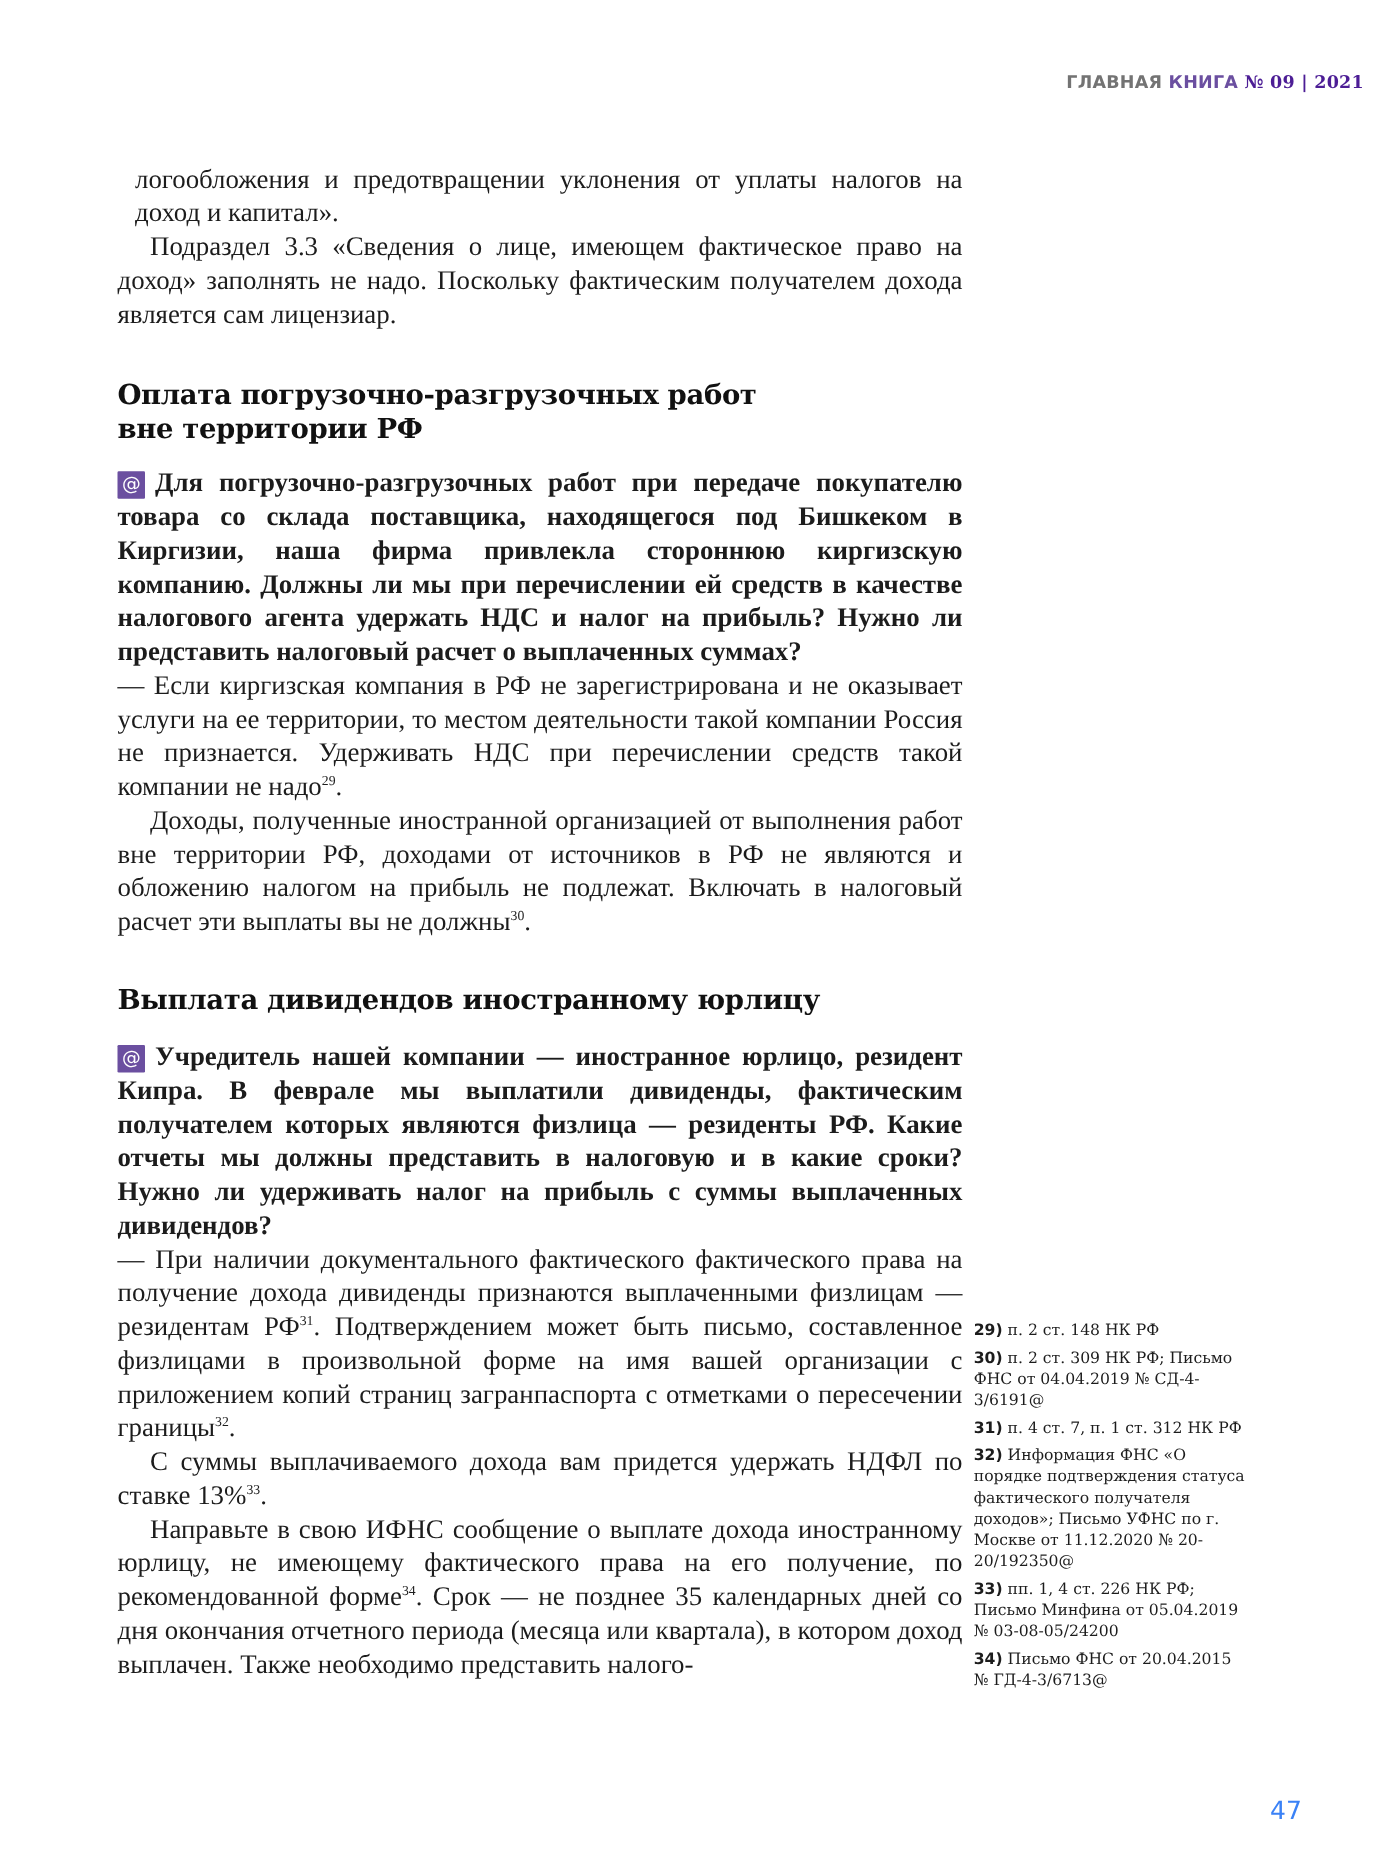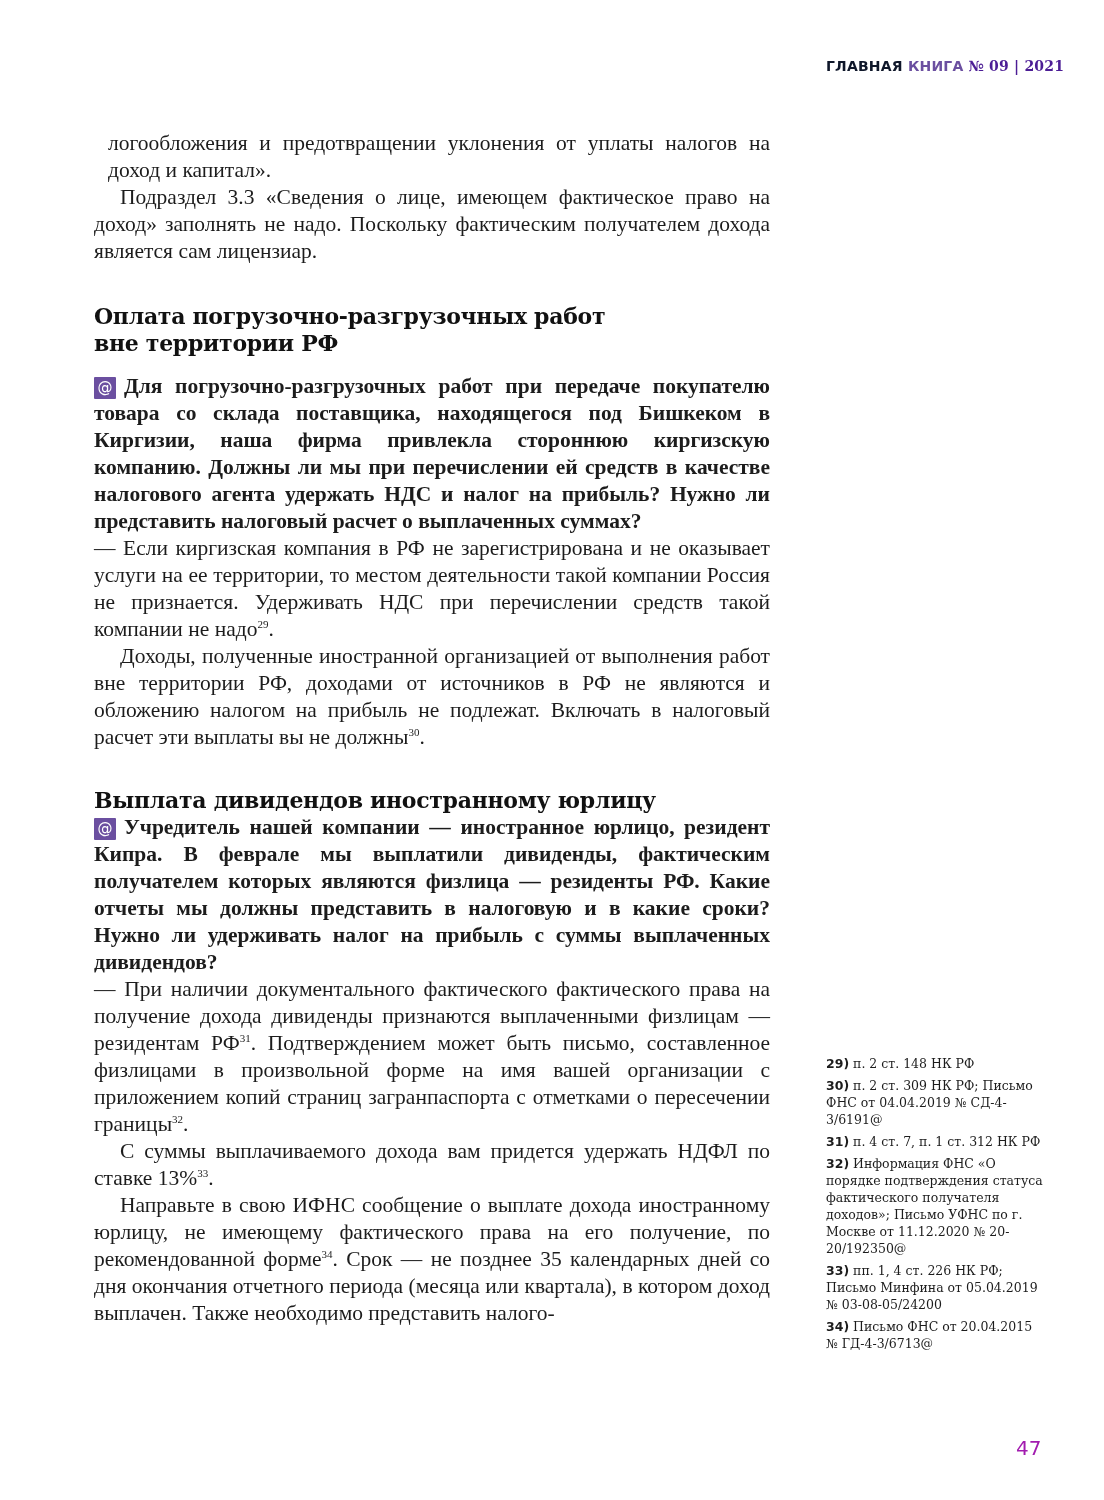--- a/index.html
+++ b/index.html
@@ -1,34 +1,34 @@
 <!DOCTYPE html>
 <html><head>
   <meta charset="utf-8">
   <style>
     html, body { margin: 0; padding: 0; background: #ffffff; }
     body { width: 1104px; height: 1500px; position: relative; overflow: hidden; color: #1a1a1a; }
     .header { position: absolute; top: 58px; left: 826px; font-family: "DejaVu Sans", sans-serif; font-weight: bold; font-size: 14px; letter-spacing: 0.2px; white-space: nowrap; }
-    .header .brand1 { color: #0f172a; }
+    .header .brand1 { color: #737373; margin-left: 27px; }
     .header .brand2 { color: #6b4fa0; }
     .header .issue { font-family: "DejaVu Serif", serif; color: #4c1d95; }
     .main { position: absolute; left: 94px; top: 130px; width: 676px; font-family: "Liberation Serif", serif; font-size: 21.5px; line-height: 27px; color: #1c1c1c; }
     .p { margin: 0; text-align: justify; text-align-last: left; font-family: Liberation Serif, serif; }
     .indent { text-indent: 26px; }
     .cont { padding-left: 14px; }
     h2 { font-family: "DejaVu Serif", serif; font-weight: bold; font-size: 22px; line-height: 27px; margin: 0; color: #111; letter-spacing: -0.3px; }
     .h-first { margin-top: 38px; margin-bottom: 16px; }
-    .h-second { margin-top: 36px; }
+    .h-second { margin-top: 36px; margin-bottom: 18px; }
     .question { font-weight: bold; margin: 0; text-align: justify; }
     .at-icon { display: inline-block; width: 22px; height: 22px; background: #6b4fa0; color: #fff; font-family: "DejaVu Sans", sans-serif; font-weight: normal; font-size: 15px; line-height: 21px; text-align: center; vertical-align: 1px; margin-right: 8px; border-radius: 1px; }
     sup { font-size: 11px; line-height: 0; vertical-align: 8px; }
-    .notes { position: absolute; left: 826px; top: 1055px; width: 220px; font-family: "DejaVu Serif", serif; font-size: 12.5px; line-height: 17px; color: #1c1c1c; }
+    .notes { position: absolute; left: 779px; top: 1055px; width: 220px; font-family: "DejaVu Serif", serif; font-size: 12.5px; line-height: 17px; color: #1c1c1c; }
     .note { margin: 0 0 5px 0; }
     .note b { font-family: "DejaVu Sans", sans-serif; font-weight: bold; }
-    .pagenum { position: absolute; top: 1436px; left: 1016px; font-family: "DejaVu Sans", sans-serif; font-size: 20px; color: #a21caf; }
+    .pagenum { position: absolute; top: 1436px; left: 1016px; font-family: "DejaVu Sans", sans-serif; font-size: 20px; color: #3b82f6; }
   </style>
 </head>
 <body>
 
 <div class="header">
   <span class="brand1">ГЛАВНАЯ</span>
   <span class="brand2">КНИГА</span>
   <span class="issue">№ 09 | 2021</span>
 </div>
 

